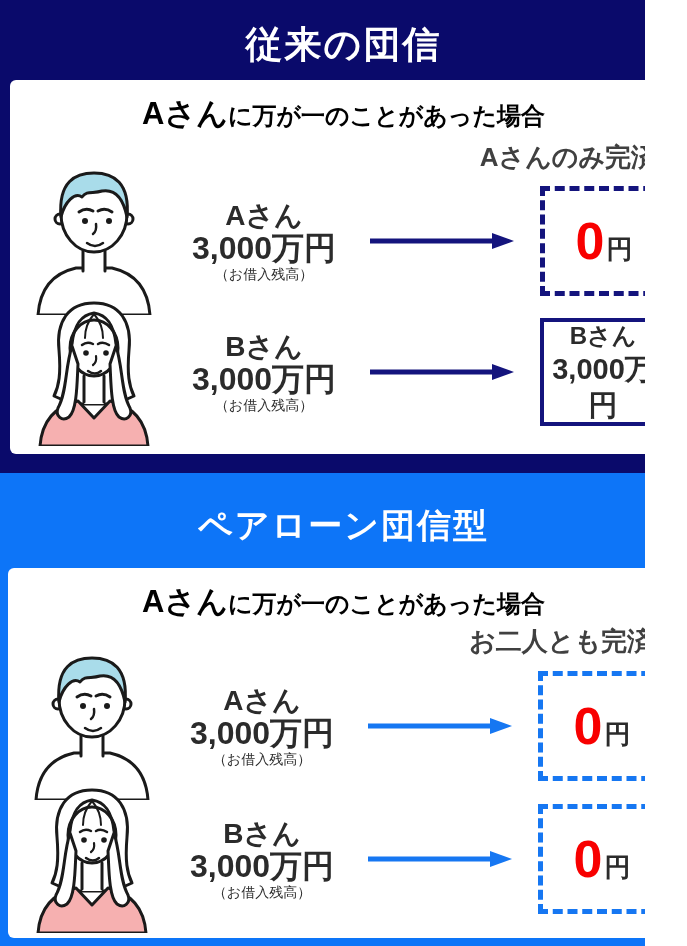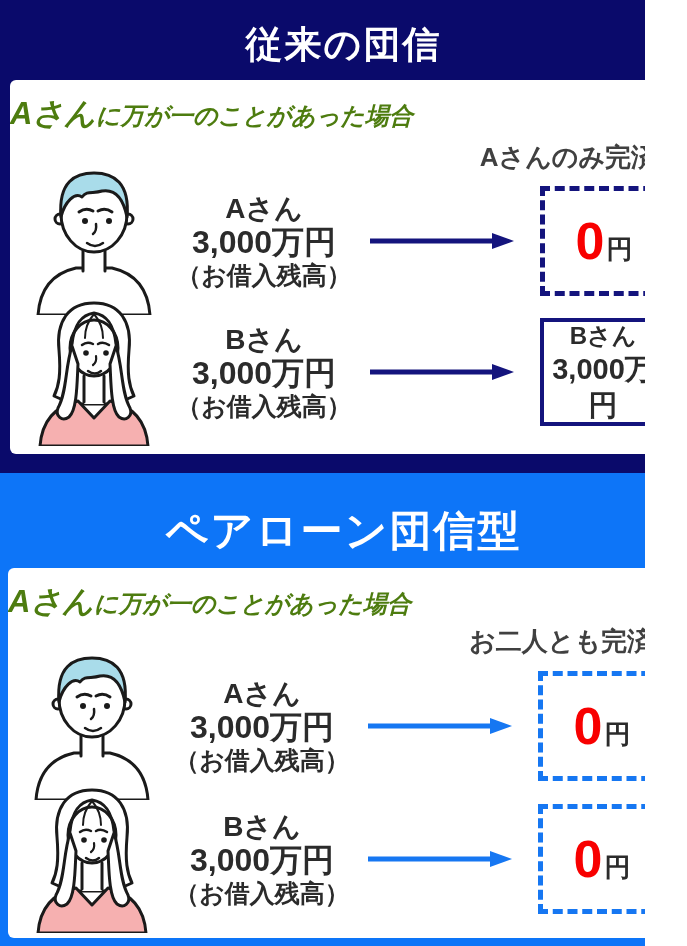--- a/index.html
+++ b/index.html
@@ -10,49 +10,49 @@
   }
   
   .sec{position:absolute;left:0;width:687px;height:473px;overflow:hidden;}
   .sec-top{top:0;background:#0a0a6b;}
   .sec-bottom{top:473px;background:#0d75f8;}
   .sec-title{
     position:absolute;left:0;width:100%;text-align:center;color:#ffffff;
     font-weight:800;letter-spacing:2px;
   }
   .sec-top .sec-title{top:20px;font-size:37px;}
-  .sec-bottom .sec-title{top:30px;font-size:42px;}
+  .sec-bottom .sec-title{top:30px;font-size:34px;}
   
   .panel{
     position:absolute;background:#ffffff;border-radius:6px;overflow:hidden;
   }
   .sec-top .panel{left:10px;top:80px;width:667px;height:374px;}
   .sec-bottom .panel{left:8px;top:95px;width:671px;height:370px;}
   .panel-header{
-    position:absolute;top:13px;left:0;width:100%;text-align:left;
-    color:#4d7c0f;font-size:24px;font-weight:700;white-space:nowrap;font-style:italic;
+    position:absolute;top:13px;left:0;width:100%;text-align:center;
+    color:#000000;font-size:24px;font-weight:700;white-space:nowrap;
   }
   .panel-header .hdr-strong{font-size:31px;font-weight:800;}
   .result-label{
     position:absolute;color:#404040;font-size:26px;font-weight:800;white-space:nowrap;
   }
   .sec-top .result-label{top:60px;right:20px;}
   .sec-bottom .result-label{top:56px;right:26px;margin-left:12px;}
   
   .row{position:absolute;left:0;width:100%;display:flex;align-items:center;}
   .sec-top   .row-a{top:86px;height:150px;}
   .sec-top   .row-b{top:222px;height:140px;}
   .sec-bottom .row-a{top:84px;height:148px;}
   .sec-bottom .row-b{top:218px;height:146px;}
   .avatar{flex:0 0 auto;margin-left:22px;width:124px;height:148px;}
   .avatar svg{display:block;width:124px;height:148px;}
   .info{flex:0 0 auto;width:200px;margin-left:8px;text-align:center;color:#2b2b2b;line-height:1.12;}
   .info .person{font-size:28px;font-weight:800;}
   .info .amount{font-size:32px;font-weight:800;}
-  .info .note{font-size:25px;font-weight:700;}
+  .info .note{font-size:14px;font-weight:400;}
   .arrow{flex:0 0 auto;width:148px;height:18px;margin-left:4px;}
   .arrow-navy{color:#14147d;}
   .arrow-blue{color:#1677f2;}
   
   .box{
     flex:0 0 auto;margin-left:24px;width:118px;height:100px;background:#ffffff;
     display:flex;align-items:center;justify-content:center;text-align:center;
   }
   .box-dashed-navy{border:5px dashed #14147d;}
   .box-dashed-blue{border:5px dashed #1677f2;}

